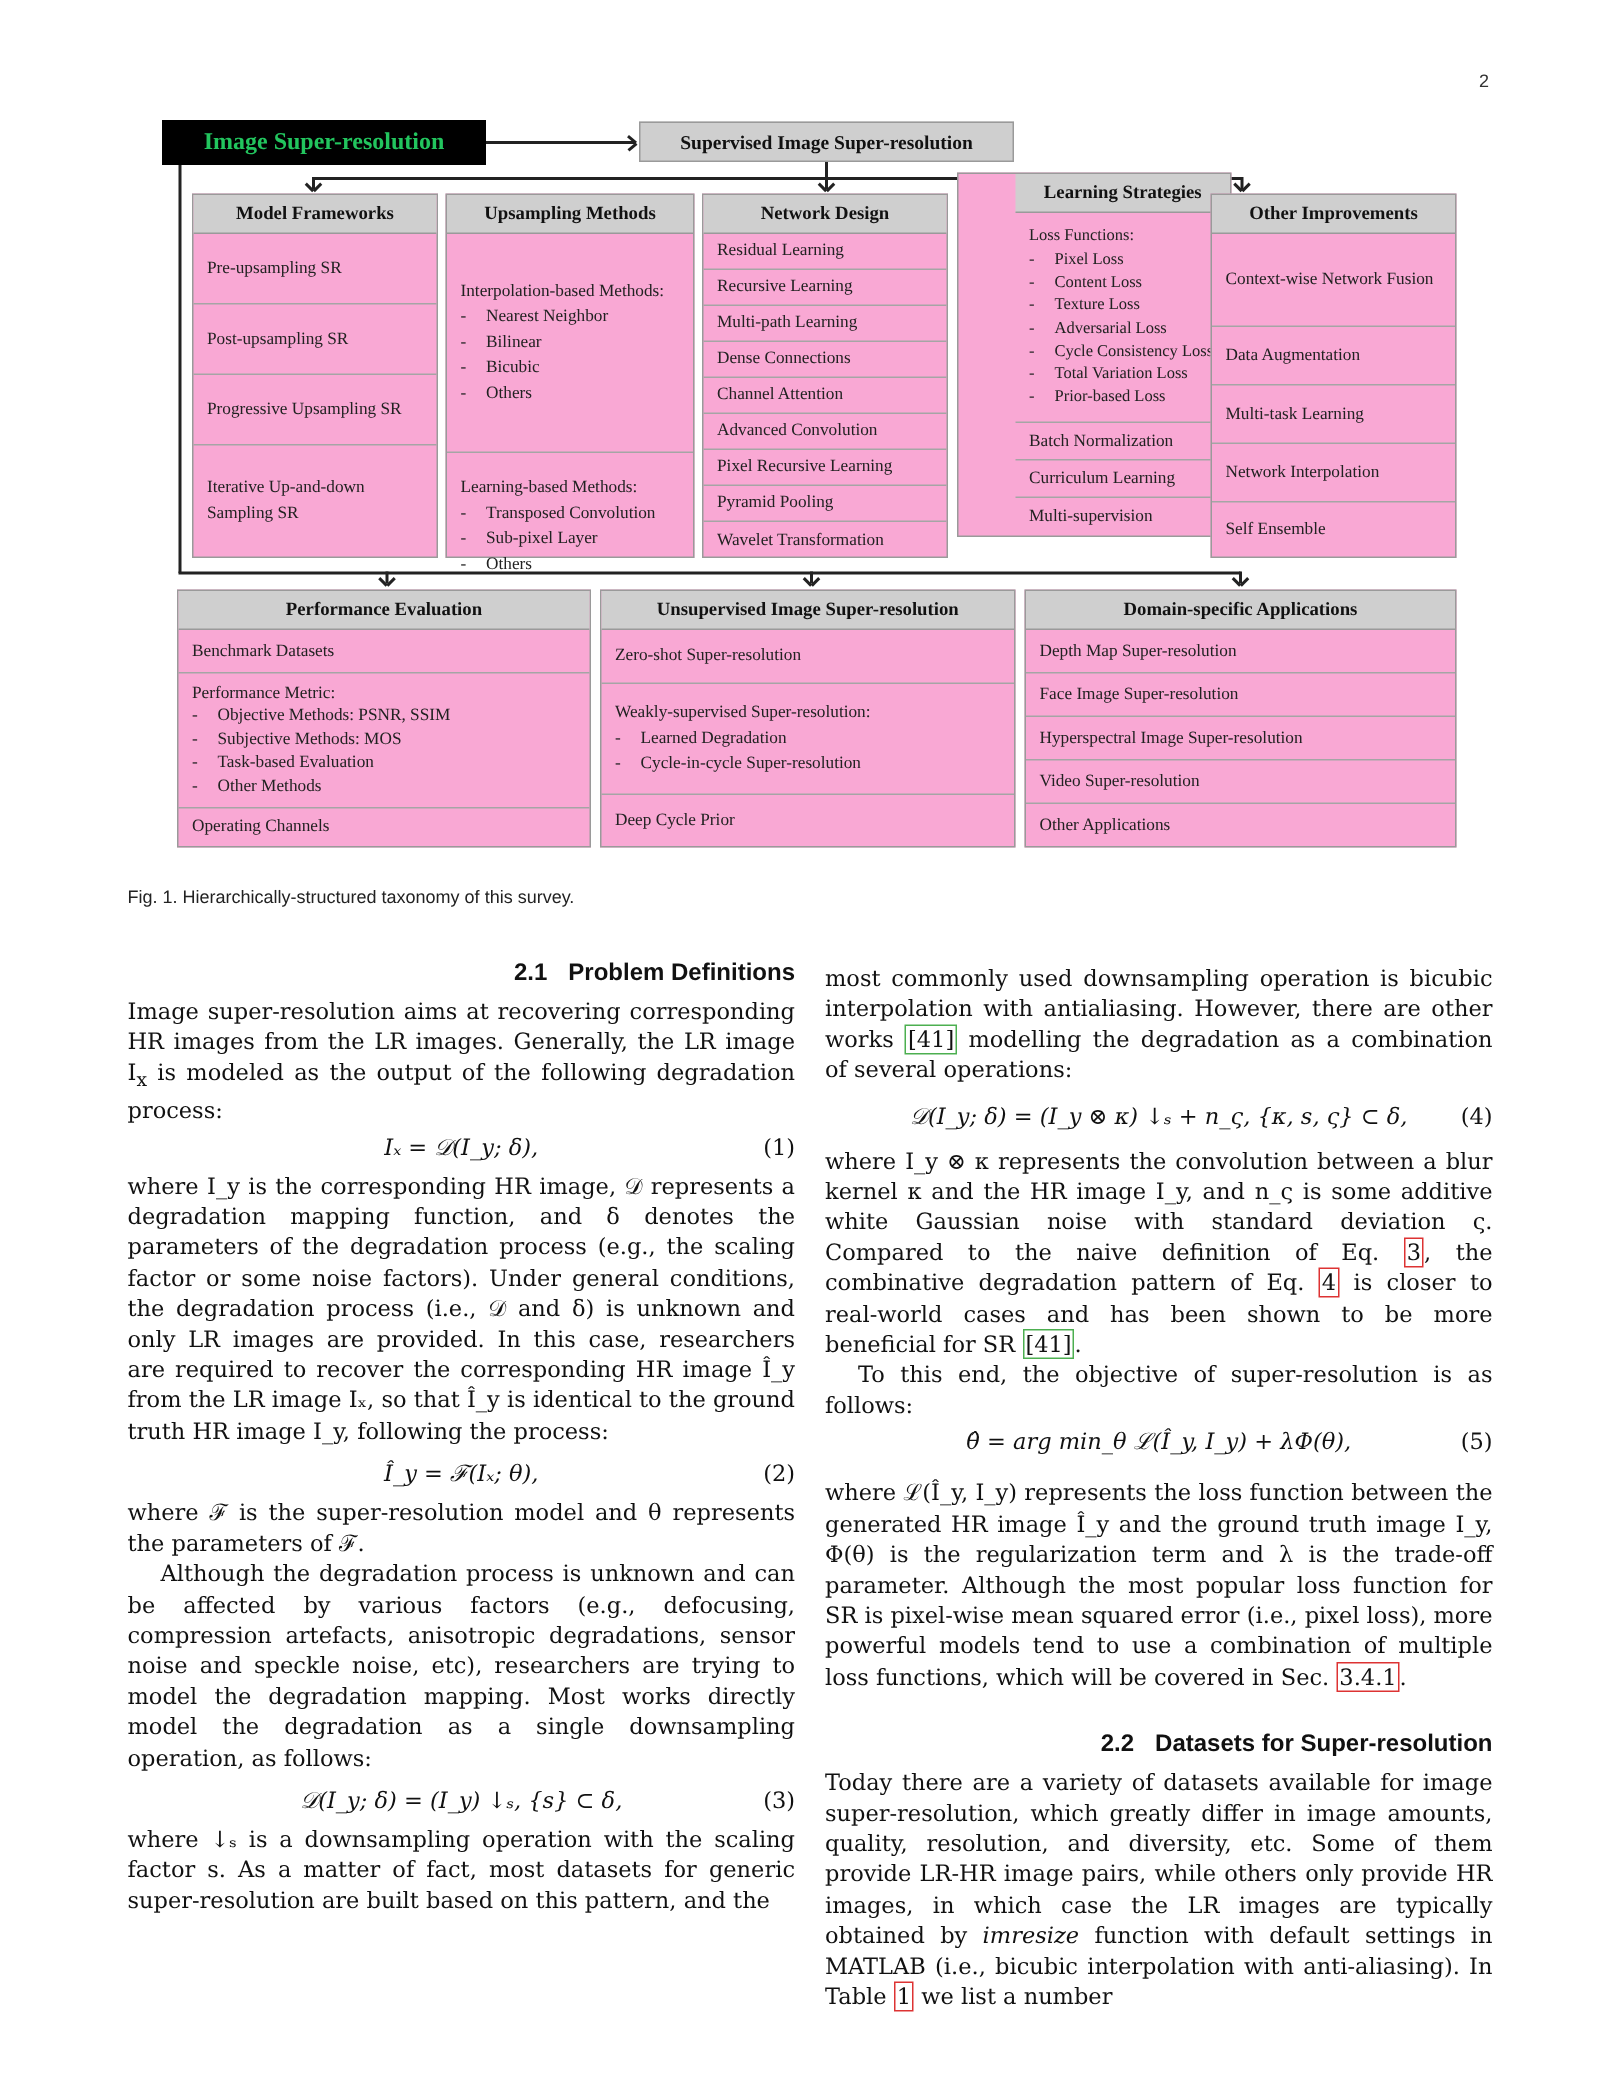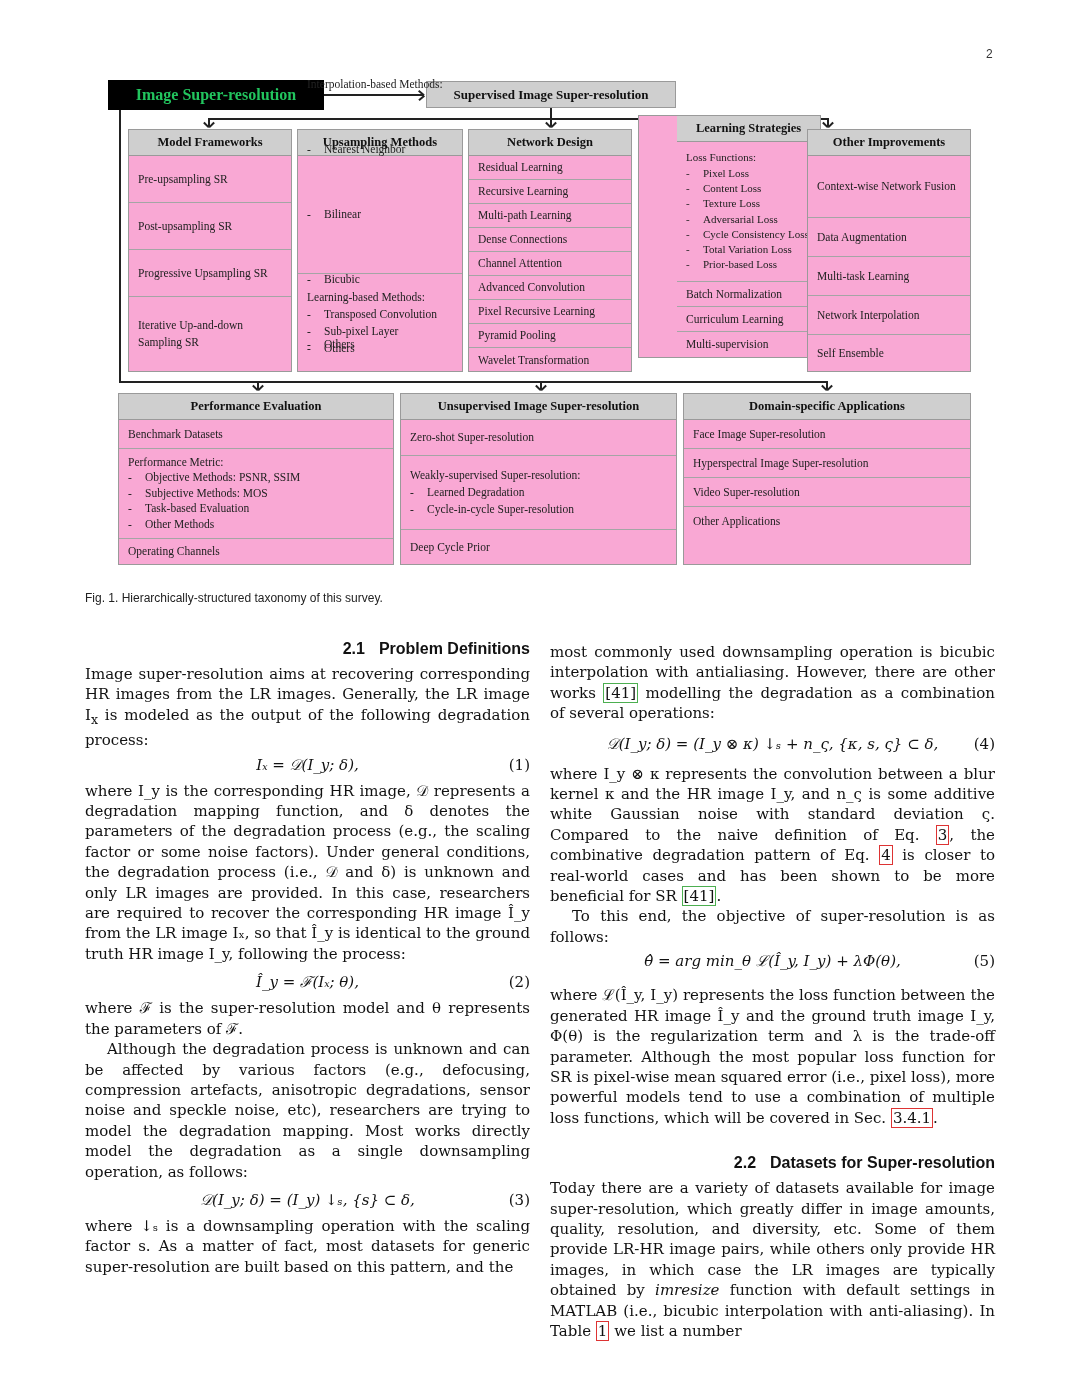--- a/index.html
+++ b/index.html
@@ -80,21 +80,21 @@
   <div class="box" style="left:128px;top:129px;width:164px;height:243px;">
     <div class="hdr" style="height:26px;">Model Frameworks</div>
     <div class="cell" style="height:47px;">Pre-upsampling SR</div>
     <div class="cell" style="height:47px;">Post-upsampling SR</div>
     <div class="cell" style="height:47px;">Progressive Upsampling SR</div>
     <div class="cell" style="height:74px;">Iterative Up-and-down Sampling SR</div>
   </div>
 
   <div class="box" style="left:297px;top:129px;width:166px;height:243px;">
     <div class="hdr" style="height:26px;">Upsampling Methods</div>
-    <div class="cell" style="height:118px;gap:48px;">
+    <div class="cell" style="height:146px;">
       <div>Interpolation-based Methods:</div>
       <div class="sub">Nearest Neighbor</div>
       <div class="sub">Bilinear</div>
       <div class="sub">Bicubic</div>
       <div class="sub">Others</div>
     </div>
     <div class="cell" style="height:97px;">
       <div>Learning-based Methods:</div>
       <div class="sub">Transposed Convolution</div>
       <div class="sub">Sub-pixel Layer</div>
@@ -160,20 +160,21 @@
     <div class="cell" style="height:74px;">
       <div>Weakly-supervised Super-resolution:</div>
       <div class="sub">Learned Degradation</div>
       <div class="sub">Cycle-in-cycle Super-resolution</div>
     </div>
     <div class="cell" style="height:34px;">Deep Cycle Prior</div>
   </div>
 
   <div class="box" style="left:683px;top:393px;width:288px;height:172px;">
     <div class="hdr" style="height:26px;">Domain-specific Applications</div>
+    <div class="cell" style="height:29px;">Depth Map Super-resolution</div>
     <div class="cell" style="height:29px;">Face Image Super-resolution</div>
     <div class="cell" style="height:29px;">Hyperspectral Image Super-resolution</div>
     <div class="cell" style="height:29px;">Video Super-resolution</div>
     <div class="cell" style="height:28px;">Other Applications</div>
   </div>
 </div>
 
 <div class="caption">Fig. 1.  Hierarchically-structured taxonomy of this survey.</div>
 
 <div class="col col-left">

